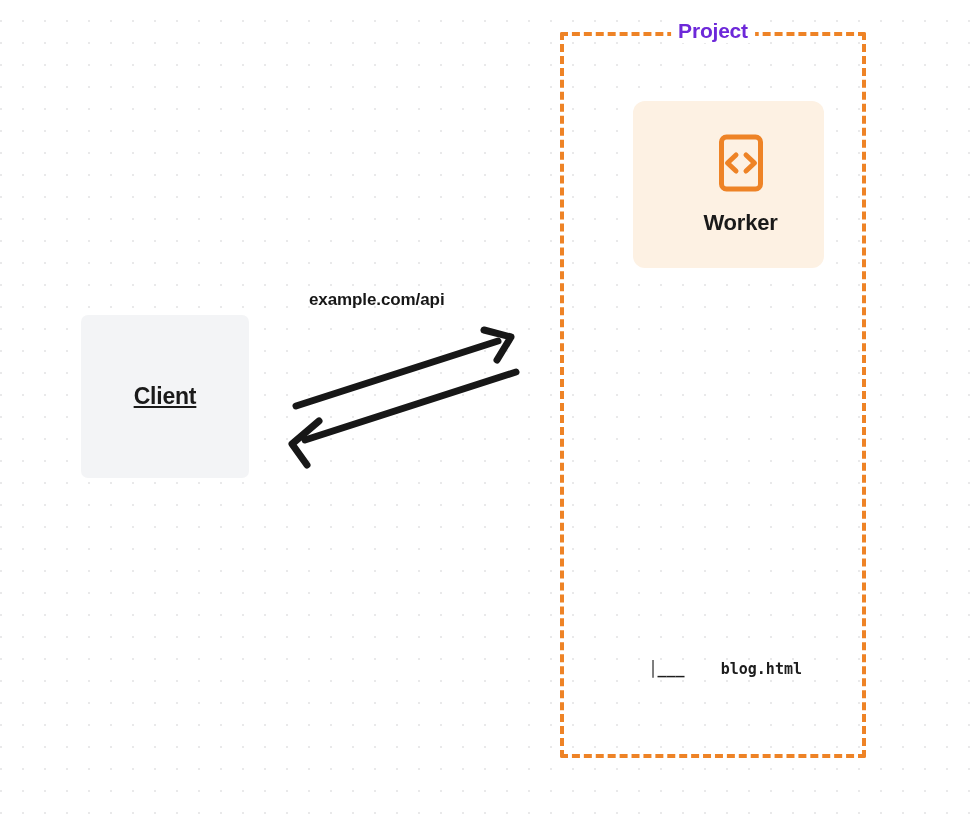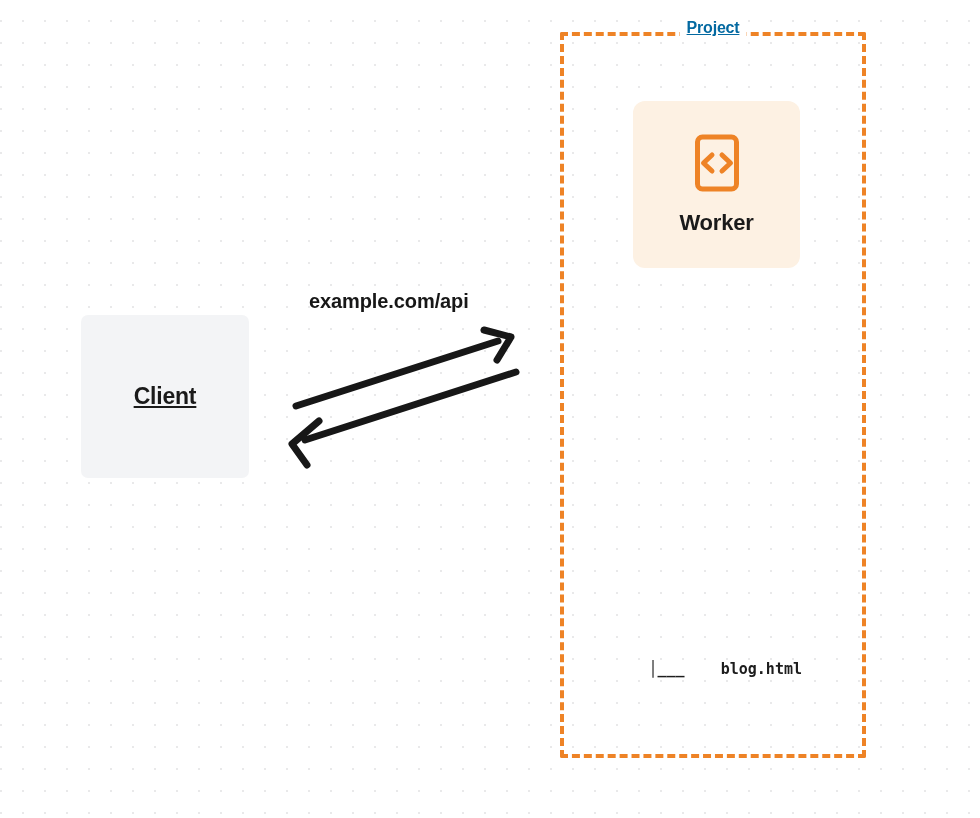--- a/index.html
+++ b/index.html
@@ -51,21 +51,21 @@
     left: 0;
     top: 0;
     width: 980px;
     height: 818px;
     pointer-events: none;
   }
   .edge-label {
     position: absolute;
     left: 309px;
     top: 290px;
-    font-size: 20px;
+    font-size: 17px;
     font-weight: bold;
     color: #171717;
     white-space: nowrap;
     letter-spacing: -0.1px;
   }
 
   
   .project-box {
     position: absolute;
     left: 560px;
@@ -76,37 +76,37 @@
     border-radius: 2px;
     box-sizing: border-box;
   }
   .project-title {
     position: absolute;
     left: 50%;
     top: -17px;
     transform: translateX(-50%);
     background: #ffffff;
     padding: 0 7px;
-    font-size: 16px;
+    font-size: 21px;
     font-weight: bold;
-    color: #0369a1;
+    color: #6d28d9;
     white-space: nowrap;
     letter-spacing: -0.2px;
-    text-decoration: underline;
   }
 
   
   .service-card {
     position: absolute;
     background: #fdf1e3;
     border-radius: 12px;
     display: flex;
     flex-direction: column;
     align-items: center;
     justify-content: center;
+    padding-left: 24px;
   }
   .service-card.worker {
     left: 633px;
     top: 101px;
     width: 167px;
     height: 167px;
   }
   .service-card.assets {
     left: 628px;
     top: 449px;

